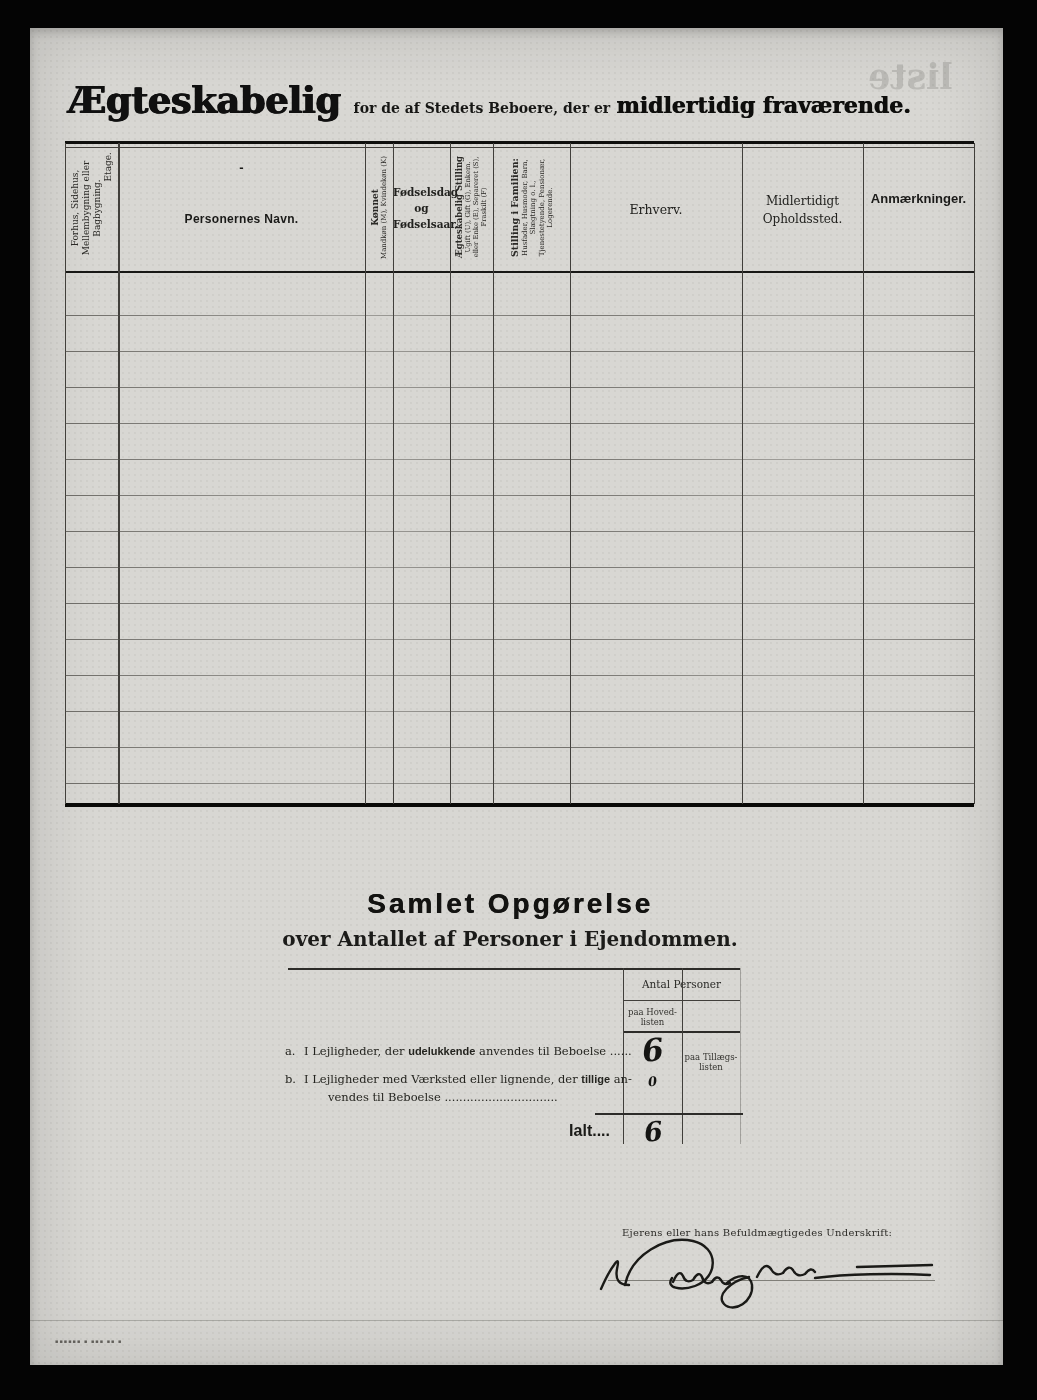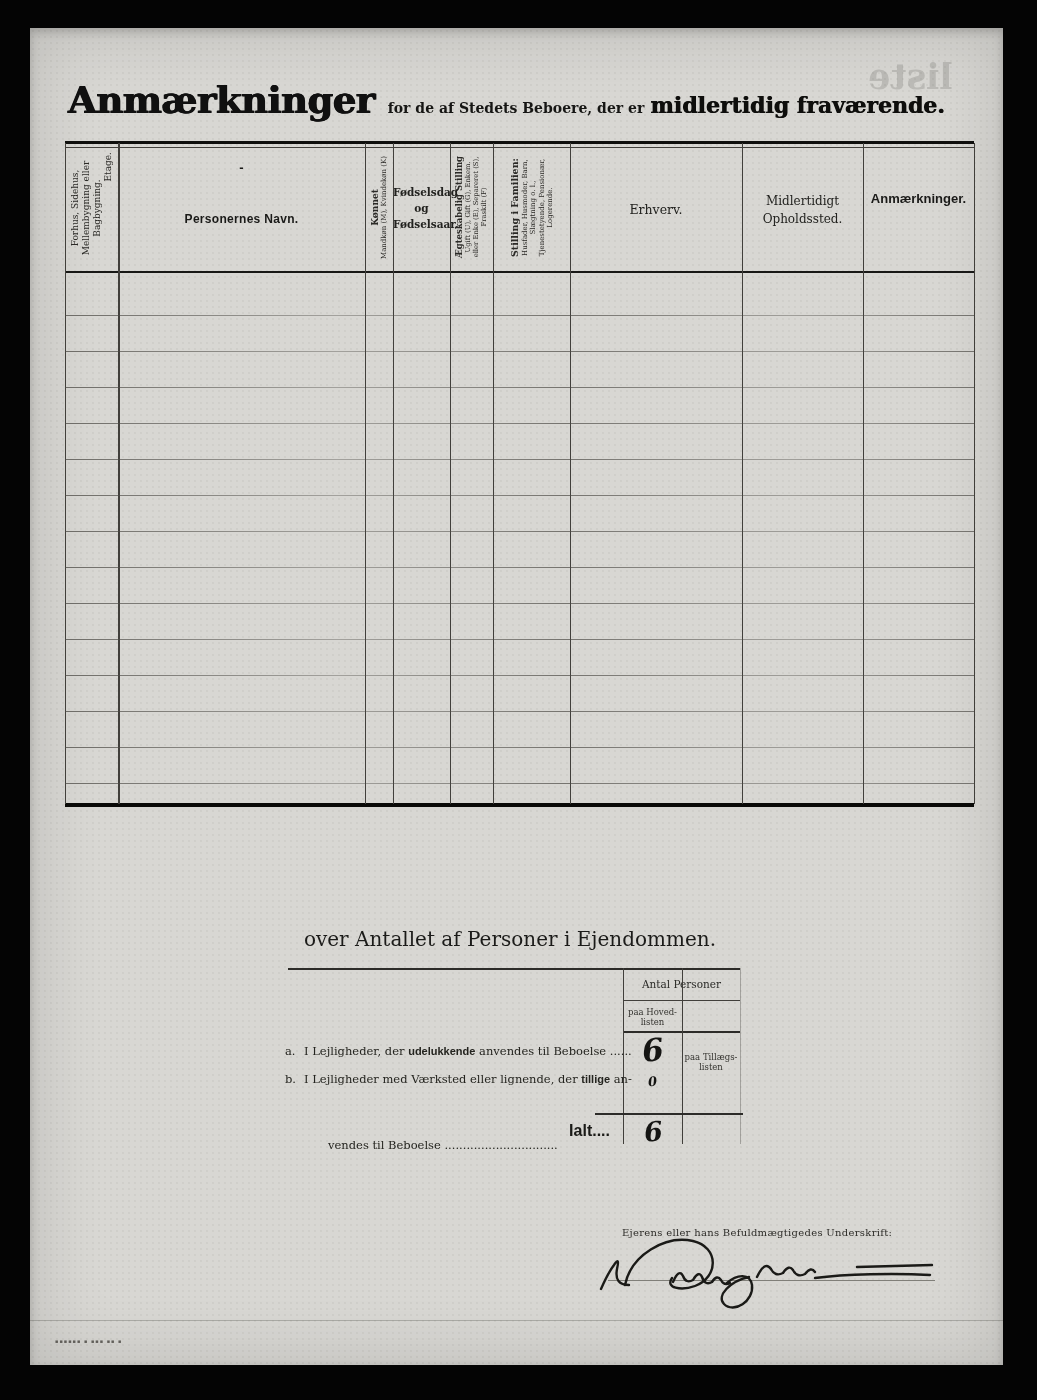--- a/index.html
+++ b/index.html
@@ -29,21 +29,21 @@
   .hdr-sans{font-family:"Liberation Sans","DejaVu Sans",sans-serif;font-weight:bold;color:#1a1a18;}
   .hdr-serif{color:#22221f;}
   .rot{position:absolute;transform:rotate(-90deg);display:flex;flex-direction:column;
        justify-content:center;text-align:center;color:#2b2a27;}
   .rot .main{font-weight:bold;}
   .t-right{text-align:right;padding-right:4px;}
   
   .center-block{position:absolute;left:230px;width:500px;text-align:center;}
   .sum-title{font-family:"Liberation Sans","DejaVu Sans",sans-serif;font-weight:bold;
              font-size:28px;letter-spacing:3px;color:#131311;text-shadow:0.5px 0 0 #131311;}
-  .sum-sub{font-size:20px;font-weight:normal;color:#1b1b19;}
+  .sum-sub{font-size:20px;font-weight:bold;color:#1b1b19;}
   .sum-small{font-size:10.5px;color:#2a2a27;text-align:center;}
   .sum-tiny{font-size:8.5px;line-height:10px;color:#34332f;text-align:center;}
   .item{font-size:11.5px;color:#24241f;white-space:nowrap;}
   .item b{font-family:"Liberation Sans","DejaVu Sans",sans-serif;font-size:11px;}
   .ialt{font-family:"Liberation Sans","DejaVu Sans",sans-serif;font-weight:bold;
         font-size:16px;color:#1a1a17;}
   .hand{font-style:italic;font-weight:bold;color:#151513;transform:rotate(-6deg);}
   
   .sig-label{font-size:10px;color:#2c2b27;white-space:nowrap;letter-spacing:0.3px;}
   .printer-mark{font-size:5px;letter-spacing:1px;color:rgba(60,58,52,0.75);filter:blur(0.4px);}
@@ -52,21 +52,21 @@
 </style>
 </head>
 <body>
 
 <div id="stage">
  <div id="paper">
 
   <div class="bleed">liste</div>
 
   <div class="title-row">
-    <span class="title-main">Anmærkninger</span><span class="title-sub">for de af Stedets Beboere, der er</span><span class="title-sub-b">midlertidig fraværende.</span>
+    <span class="title-main">Ægteskabelig</span><span class="title-sub">for de af Stedets Beboere, der er</span><span class="title-sub-b">midlertidig fraværende.</span>
   </div>
 
   <div class="hline" style="left:35px;top:113px;width:909px;height:3px;background:#0f0f0d;"></div>
   <div class="hline" style="left:35px;top:119px;width:909px;height:1px;"></div>
   <div class="hline" style="left:35px;top:243px;width:909px;height:2px;background:#181816;"></div>
   <div class="hline" style="left:35px;top:775px;width:909px;height:4px;background:#0a0a08;"></div>
 
   <div class="rot" style="left:2px;top:152px;width:120px;height:56px;font-size:9px;line-height:11px;">
     <span>Forhus, Sidehus,</span>
     <span>Mellembygning eller</span>
@@ -105,20 +105,21 @@
 
   <div class="abs hdr-serif" style="left:540px;top:174px;width:172px;text-align:center;font-size:12.5px;">Erhverv.</div>
 
   <div class="abs hdr-serif" style="left:712px;top:164px;width:121px;text-align:center;font-size:12px;line-height:18px;">
     <div>Midlertidigt</div>
     <div>Opholdssted.</div>
   </div>
 
   <div class="abs hdr-sans" style="left:833px;top:163px;width:111px;text-align:center;font-size:13px;">Anmærkninger.</div>
 
+  <div class="center-block sum-title" style="top:860px;">Samlet Opgørelse</div>
   <div class="center-block sum-sub" style="top:899px;">over Antallet af Personer i Ejendommen.</div>
 
   <div class="hline" style="left:258px;top:940px;width:452px;height:2px;background:#2c2b28;"></div>
 
   <div class="abs sum-small" style="left:593px;top:950px;width:117px;">Antal Personer</div>
   <div class="hline" style="left:593px;top:972px;width:117px;height:1px;"></div>
 
   <div class="abs sum-tiny" style="left:593px;top:979px;width:59px;">
     <div>paa Hoved-</div>
     <div>listen</div>
@@ -135,21 +136,21 @@
 
   <div class="abs item" style="left:255px;top:1016px;">a.</div>
   <div class="abs item" style="left:274px;top:1016px;">
     <span>I Lejligheder, der </span><b>udelukkende</b><span> anvendes til Beboelse ......</span>
   </div>
 
   <div class="abs item" style="left:255px;top:1044px;">b.</div>
   <div class="abs item" style="left:274px;top:1044px;">
     <span>I Lejligheder med Værksted eller lignende, der </span><b>tillige</b><span> an-</span>
   </div>
-  <div class="abs item" style="left:298px;top:1062px;margin-top:48px;">vendes til Beboelse ...............................</div>
+  <div class="abs item" style="left:298px;top:1062px;">vendes til Beboelse ...............................</div>
 
   <div class="hline" style="left:565px;top:1085px;width:148px;height:2px;background:#2c2b28;"></div>
   <div class="abs ialt" style="left:500px;top:1094px;width:80px;text-align:right;">Ialt....</div>
 
   <div class="abs hand" style="left:612px;top:1004px;font-size:31px;">6</div>
   <div class="abs hand" style="left:618px;top:1046px;font-size:13px;">0</div>
   <div class="abs hand" style="left:614px;top:1088px;font-size:27px;">6</div>
 
   <div class="abs sig-label" style="left:592px;top:1199px;">Ejerens eller hans Befuldmægtigedes Underskrift:</div>
   <div class="underline-thin" style="left:578px;top:1252px;width:327px;"></div>

